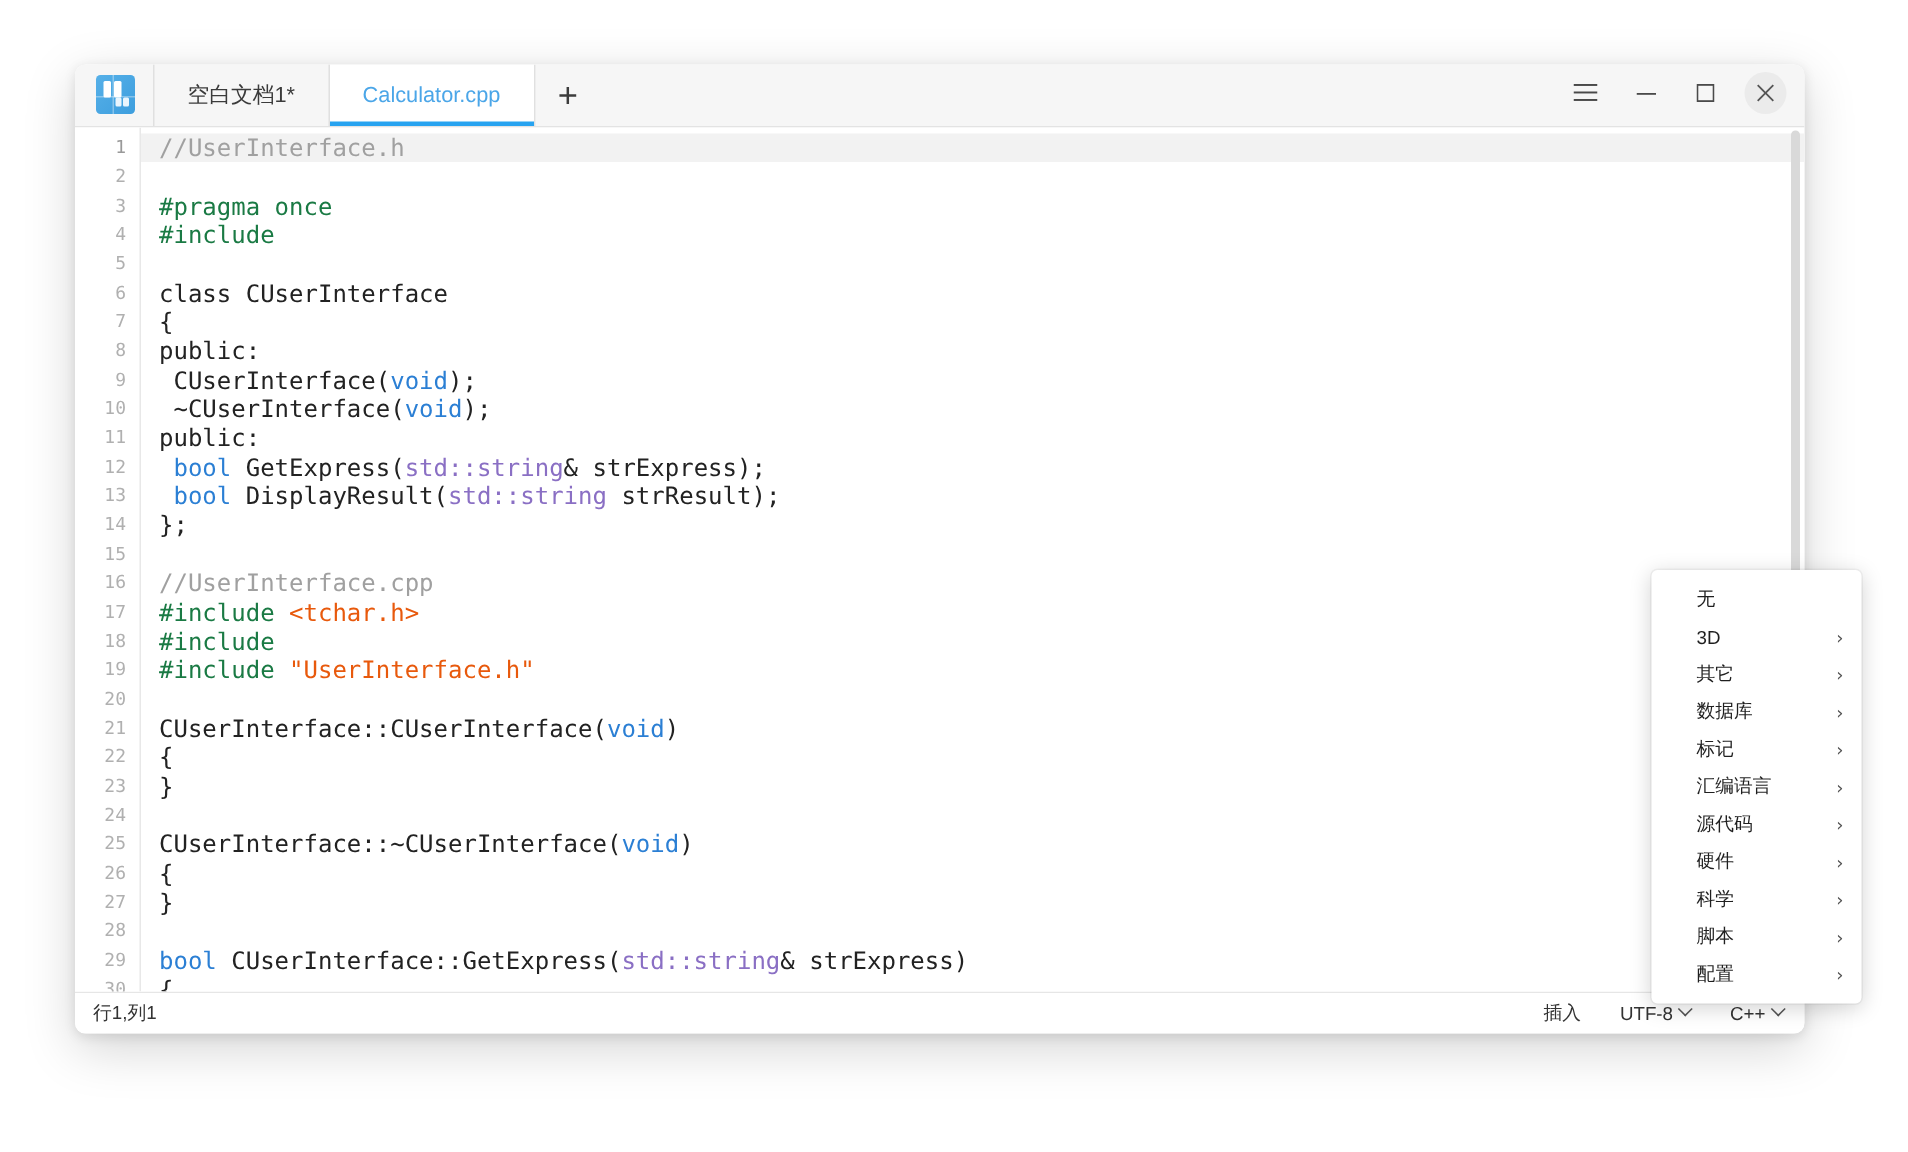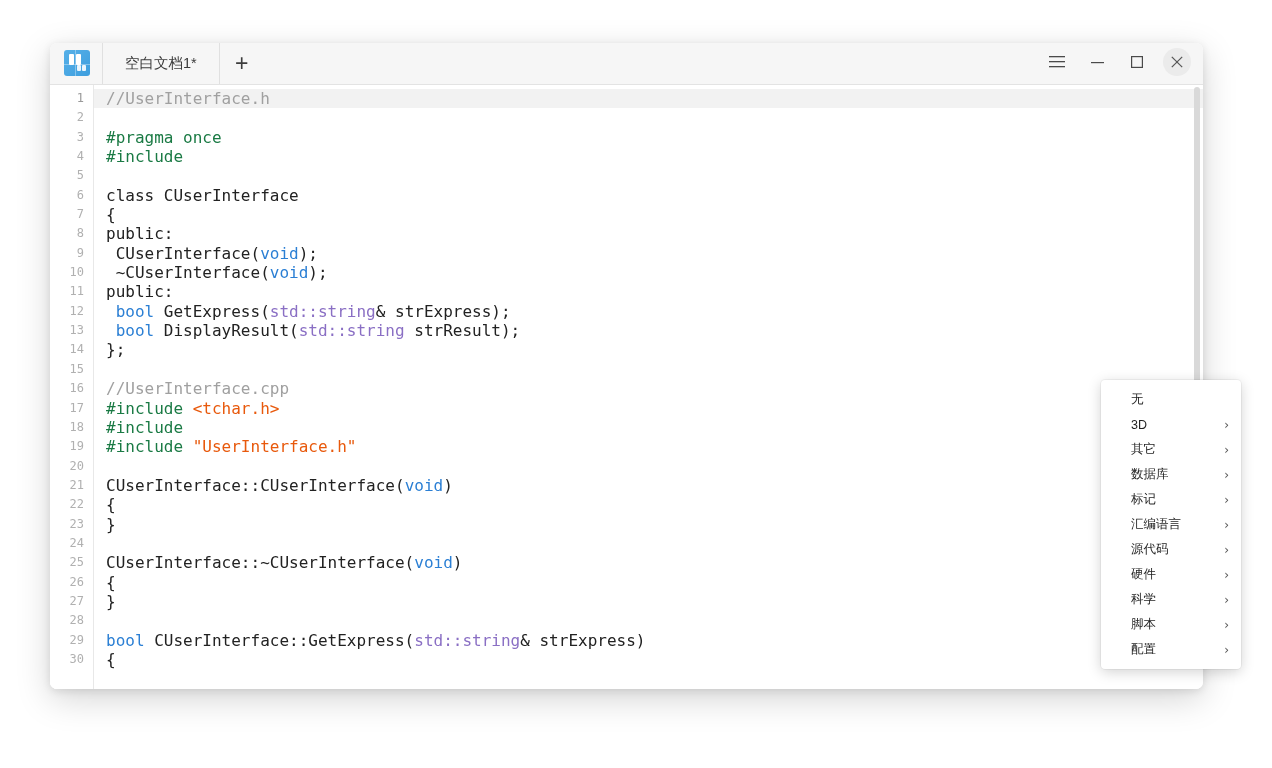--- a/index.html
+++ b/index.html
@@ -284,20 +284,23 @@
           <div class="grid2"></div>
         <div class="q1"></div>
           <div class="q2"></div>
         <div class="q3"></div>
           <div class="q4"></div>
       </div>
 
       <div class="tabs">
         <div class="tab inactive">
           <span>空白文档1*</span>
+        </div>
+        <div class="tab active">
+          <span>Calculator.cpp</span>
         </div>
         <div class="newtab">
           <span>+</span>
         </div>
       </div>
 
       <div class="winctrls">
         <div class="wc">
           <svg width="16" height="12" viewBox="0 0 16 12">
             <rect x="0" y="0" width="16" height="1.3" fill="#4a4a4a"></rect>
@@ -357,20 +360,36 @@
           <div class="ln">28</div>
           <div class="ln">29</div>
           <div class="ln">30</div>
         </div>
       <div class="code" id="code"><div class="line cur"><span class="tk-comment">//UserInterface.h</span></div><div class="line">&nbsp;</div><div class="line"><span class="tk-pre">#pragma once</span></div><div class="line"><span class="tk-pre">#include</span></div><div class="line">&nbsp;</div><div class="line"><span class="tk-plain">class CUserInterface</span></div><div class="line"><span class="tk-plain">{</span></div><div class="line"><span class="tk-plain">public:</span></div><div class="line"><span class="tk-plain"> CUserInterface(</span><span class="tk-kw">void</span><span class="tk-plain">);</span></div><div class="line"><span class="tk-plain"> ~CUserInterface(</span><span class="tk-kw">void</span><span class="tk-plain">);</span></div><div class="line"><span class="tk-plain">public:</span></div><div class="line"><span class="tk-kw"> bool</span><span class="tk-plain"> GetExpress(</span><span class="tk-type">std::string</span><span class="tk-plain">&amp; strExpress);</span></div><div class="line"><span class="tk-kw"> bool</span><span class="tk-plain"> DisplayResult(</span><span class="tk-type">std::string</span><span class="tk-plain"> strResult);</span></div><div class="line"><span class="tk-plain">};</span></div><div class="line">&nbsp;</div><div class="line"><span class="tk-comment">//UserInterface.cpp</span></div><div class="line"><span class="tk-pre">#include </span><span class="tk-str">&lt;tchar.h&gt;</span></div><div class="line"><span class="tk-pre">#include</span></div><div class="line"><span class="tk-pre">#include </span><span class="tk-str">"UserInterface.h"</span></div><div class="line">&nbsp;</div><div class="line"><span class="tk-plain">CUserInterface::CUserInterface(</span><span class="tk-kw">void</span><span class="tk-plain">)</span></div><div class="line"><span class="tk-plain">{</span></div><div class="line"><span class="tk-plain">}</span></div><div class="line">&nbsp;</div><div class="line"><span class="tk-plain">CUserInterface::~CUserInterface(</span><span class="tk-kw">void</span><span class="tk-plain">)</span></div><div class="line"><span class="tk-plain">{</span></div><div class="line"><span class="tk-plain">}</span></div><div class="line">&nbsp;</div><div class="line"><span class="tk-kw">bool</span><span class="tk-plain"> CUserInterface::GetExpress(</span><span class="tk-type">std::string</span><span class="tk-plain">&amp; strExpress)</span></div><div class="line"><span class="tk-plain">{</span></div></div>
       <div class="vscroll">
         <div class="thumb"></div>
       </div>
     </div>
 
+    <div class="statusbar">
+      <div class="sb-left">
+        <span class="sb-item">行1,列1</span>
+      </div>
+      <div class="sb-right">
+        <span class="sb-item">插入</span>
+        <span class="sb-item">
+          <span>UTF-8</span>
+          <span class="caret-dn"></span>
+        </span>
+        <span class="sb-item">
+          <span>C++</span>
+          <span class="caret-dn"></span>
+        </span>
+      </div>
+    </div>
 
   </div>
 
   <div class="ctxmenu" id="ctxmenu">
       <div class="mi">
         <span class="mi-label">无</span>
       </div>
       <div class="mi">
         <span class="mi-label">3D</span>
         <span class="chev">›</span>

